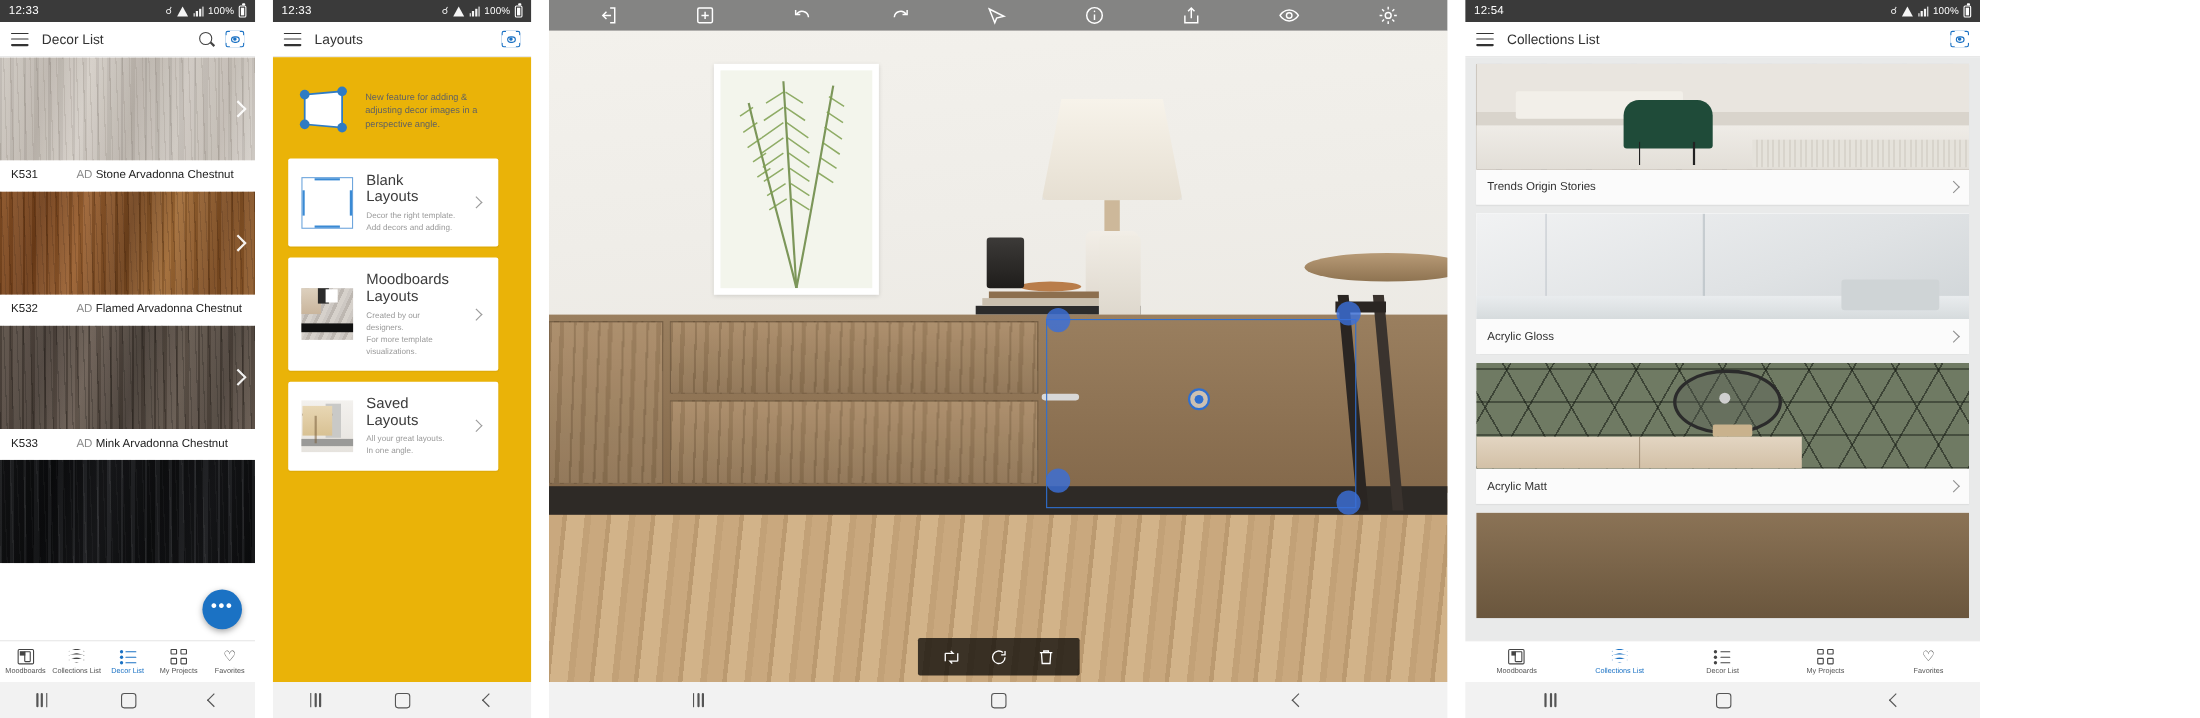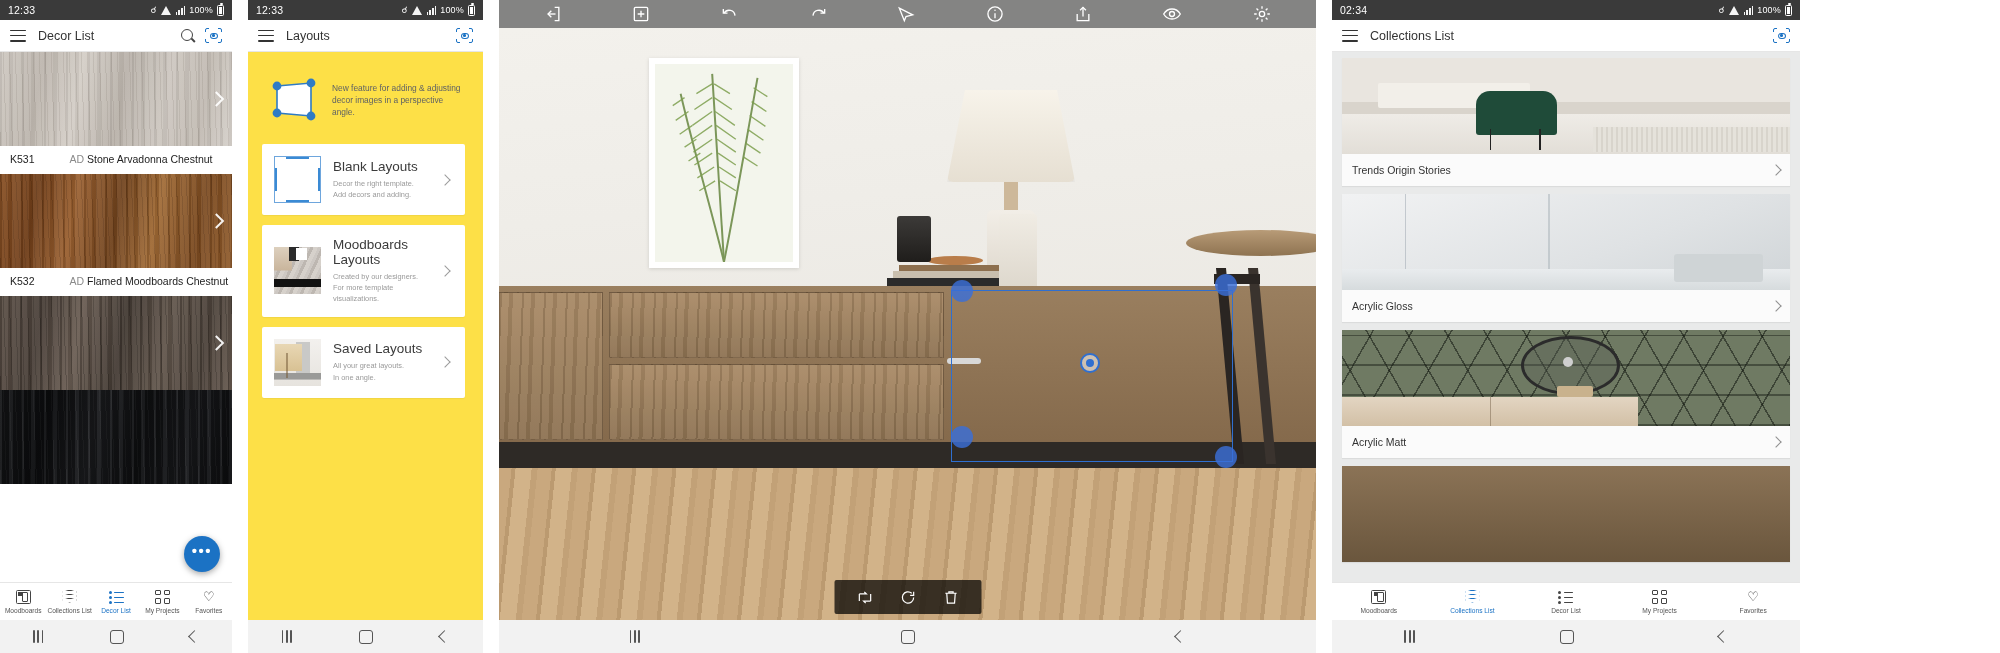--- a/index.html
+++ b/index.html
@@ -143,21 +143,21 @@
   .navbar {
     position:absolute; left:0;right:0;bottom:0;height:33px;background:#f2f2f2;
     display:flex;align-items:center;justify-content:space-around;
   }
   .nav-recent{display:flex;gap:2.5px;}
   .nav-recent i{display:block;width:1.8px;height:13px;background:#555;border-radius:1px;}
   .nav-home{width:14px;height:14px;border:1.8px solid #555;border-radius:3px;}
   .nav-back{width:9px;height:9px;border-left:1.8px solid #555;border-bottom:1.8px solid #555;transform:rotate(45deg);}
 
   
-  .layouts-body { background:#fde047; height: calc(653px - 20px - 32px - 33px); padding:6px 4px 0 0; position:relative; overflow:hidden;}
+  .layouts-body { background:#eab308; height: calc(653px - 20px - 32px - 33px); padding:6px 16px 0 0; position:relative; overflow:hidden;}
   .promo { display:flex; align-items:center; gap:14px; padding:18px 16px 20px 22px; }
   .quad { width:48px;height:48px; position:relative; flex:none; }
   .quad svg{display:block;}
   .promo-text { font-size:8.4px; line-height:1.45; color:#5f6164; }
   .card {
     background:#fff; margin:0 14px 10px 14px; border-radius:2px;
     display:flex; align-items:center; gap:12px; padding:12px 10px 12px 12px;
     box-shadow:0 1px 1px rgba(0,0,0,.05);
   }
   .card-thumb { width:47px;height:47px;flex:none; position:relative; overflow:hidden;}
@@ -304,27 +304,32 @@
         </div>
       </div>
       <div class="decor-item">
         <div class="decor-swatch">
           <div class="wood w-flamed"></div>
             <span class="chev-right"></span>
         </div>
         <div class="decor-label">
           <span class="code">K532</span>
           <span class="ad">AD</span>
-          <span class="code">Flamed Moodboards Chestnut</span>
+          <span class="code">Flamed Arvadonna Chestnut</span>
         </div>
       </div>
       <div class="decor-item">
         <div class="decor-swatch">
           <div class="wood w-mink"></div>
             <span class="chev-right"></span>
+        </div>
+        <div class="decor-label">
+          <span class="code">K533</span>
+          <span class="ad">AD</span>
+          <span class="code">Mink Arvadonna Chestnut</span>
         </div>
       </div>
       <div class="decor-item">
         <div class="decor-swatch">
             <div class="wood w-black"></div>
           </div>
       </div>
       <div class="fab">•••</div>
     </div>
 
@@ -651,21 +656,21 @@
         </span>
       <span class="nav-home"></span>
       <span class="nav-back"></span>
     </div>
   </div>
 
   <div class="gap"></div>
 
   <div class="panel p4">
     <div class="statusbar">
-      <span>02:34</span>
+      <span>12:54</span>
       <span class="sb-right">
         <span class="sb-ico key-ico">☌</span>
         <span class="sb-ico wifi-ico"></span>
         <span class="sb-ico sig-ico">
             <i></i>
             <i></i>
             <i></i>
             <i></i>
           </span>
         <span>100%</span>

